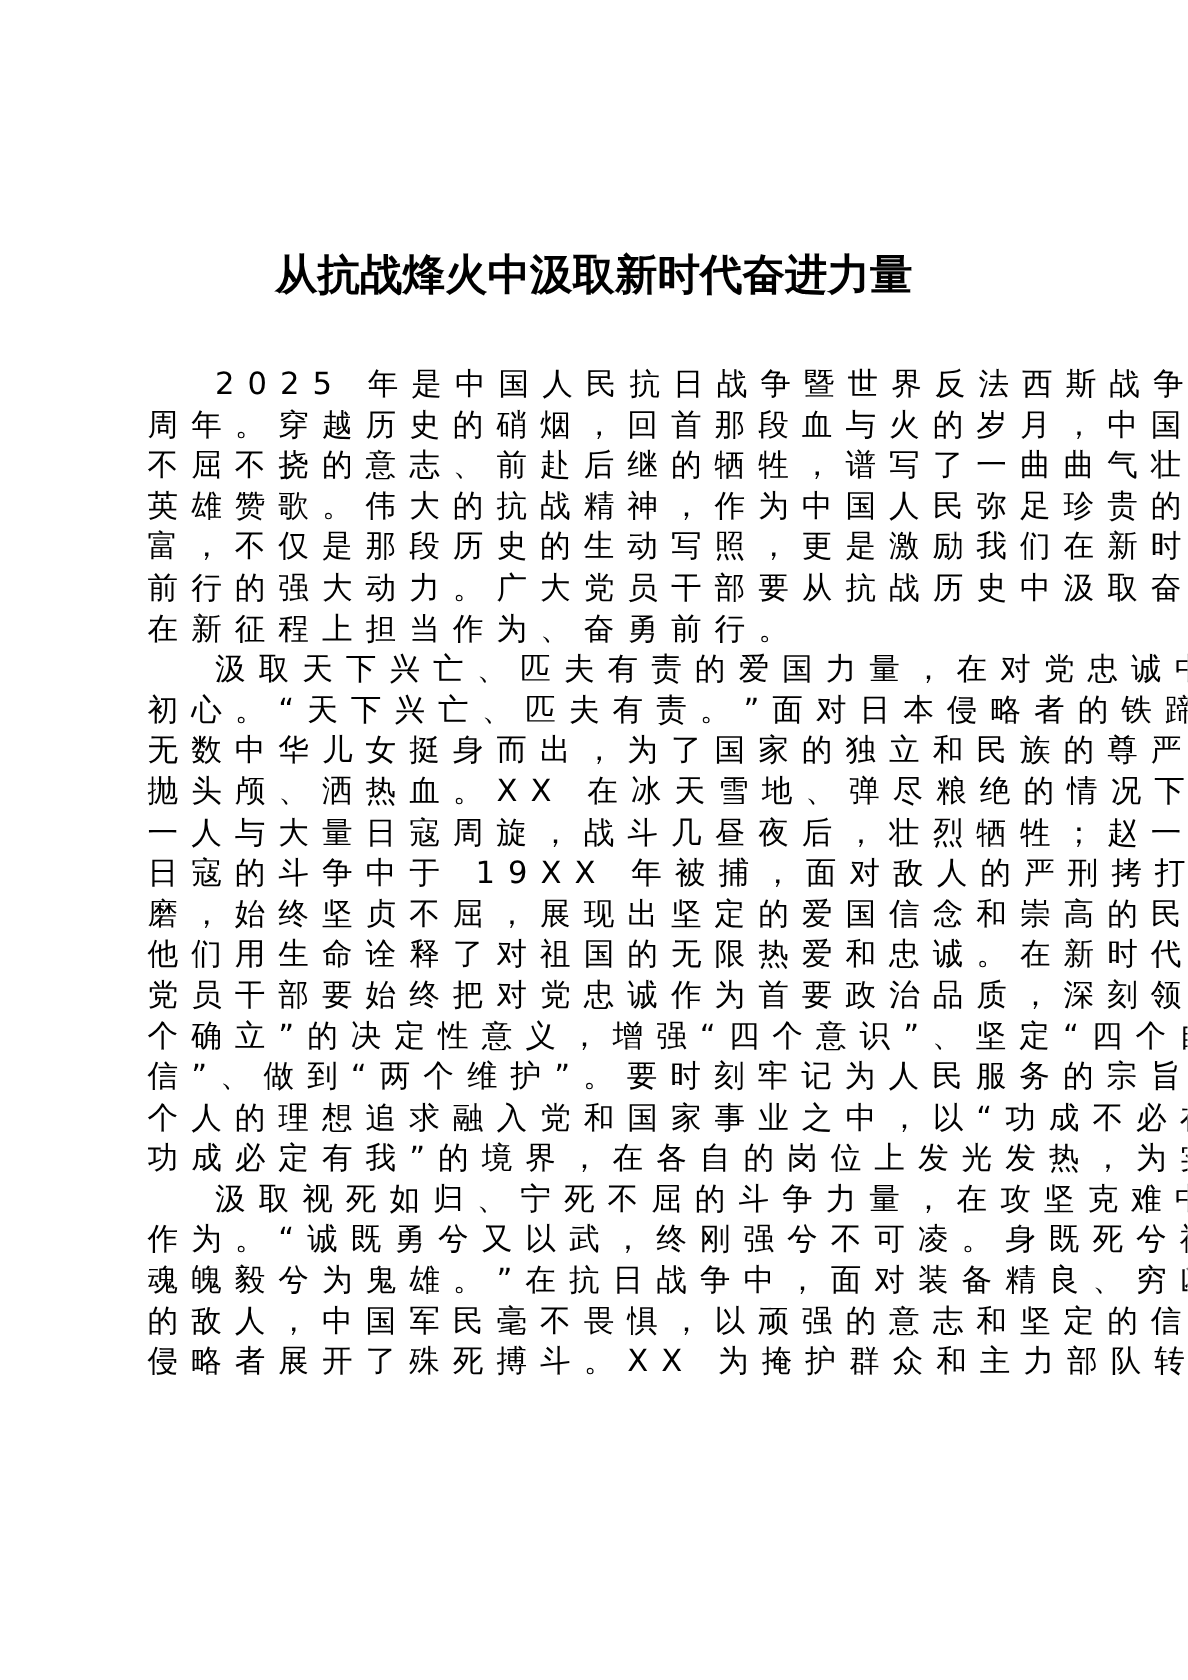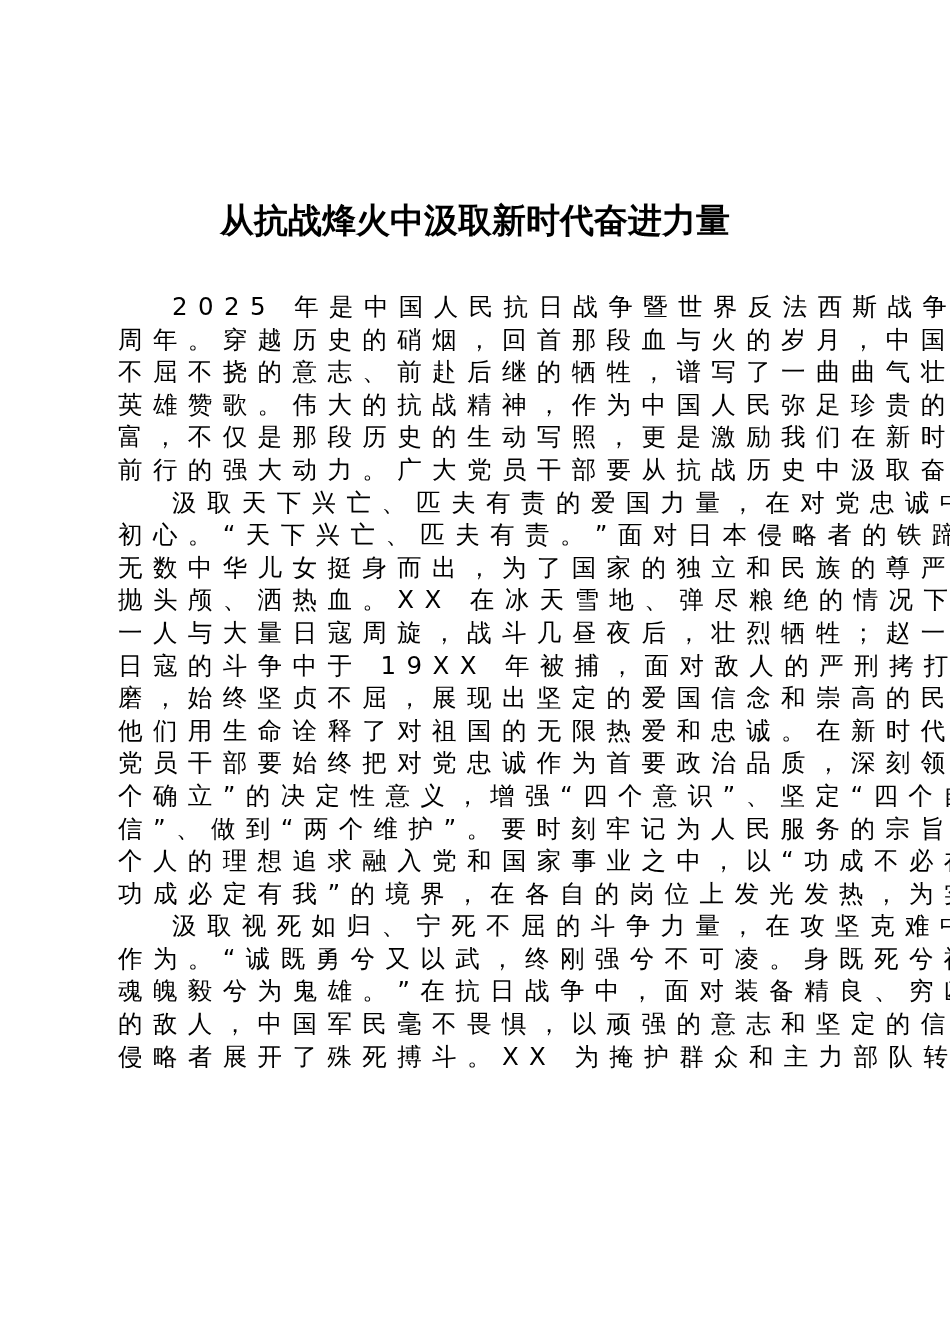--- a/index.html
+++ b/index.html
@@ -55,20 +55,21 @@
   <h1 class="title">从抗战烽火中汲取新时代奋进力量</h1>
 
   <div class="body-text" id="body-text">
       <div class="para-block">
         <div class="text-line" style="white-space: nowrap; height: 32.6px; padding-left: 54px;">2025 年是中国人民抗日战争暨世界反法西斯战争胜利 XX</div>
         <div class="text-line" style="white-space: nowrap; height: 32.6px;">周年。穿越历史的硝烟，回首那段血与火的岁月，中国人民以</div>
         <div class="text-line" style="white-space: nowrap; height: 32.6px;">不屈不挠的意志、前赴后继的牺牲，谱写了一曲曲气壮山河的</div>
         <div class="text-line" style="white-space: nowrap; height: 32.6px;">英雄赞歌。伟大的抗战精神，作为中国人民弥足珍贵的精神财</div>
         <div class="text-line" style="white-space: nowrap; height: 32.6px;">富，不仅是那段历史的生动写照，更是激励我们在新时代砥砺</div>
         <div class="text-line" style="white-space: nowrap; height: 32.6px;">前行的强大动力。广大党员干部要从抗战历史中汲取奋进力量，</div>
+        <div class="text-line" style="white-space: nowrap; height: 32.6px;">在新征程上担当作为、奋勇前行。</div>
       </div>
       <div class="para-block">
         <div class="text-line" style="white-space: nowrap; height: 32.6px; padding-left: 54px;">汲取天下兴亡、匹夫有责的爱国力量，在对党忠诚中永葆</div>
         <div class="text-line" style="white-space: nowrap; height: 32.6px;">初心。“天下兴亡、匹夫有责。”面对日本侵略者的铁蹄践踏，</div>
         <div class="text-line" style="white-space: nowrap; height: 32.6px;">无数中华儿女挺身而出，为了国家的独立和民族的尊严，不惜</div>
         <div class="text-line" style="white-space: nowrap; height: 32.6px;">抛头颅、洒热血。XX 在冰天雪地、弹尽粮绝的情况下，孤身</div>
         <div class="text-line" style="white-space: nowrap; height: 32.6px;">一人与大量日寇周旋，战斗几昼夜后，壮烈牺牲；赵一曼在与</div>
         <div class="text-line" style="white-space: nowrap; height: 32.6px;">日寇的斗争中于 19XX 年被捕，面对敌人的严刑拷打和残酷折</div>
         <div class="text-line" style="white-space: nowrap; height: 32.6px;">磨，始终坚贞不屈，展现出坚定的爱国信念和崇高的民族气节。</div>
         <div class="text-line" style="white-space: nowrap; height: 32.6px;">他们用生命诠释了对祖国的无限热爱和忠诚。在新时代，广大</div>

